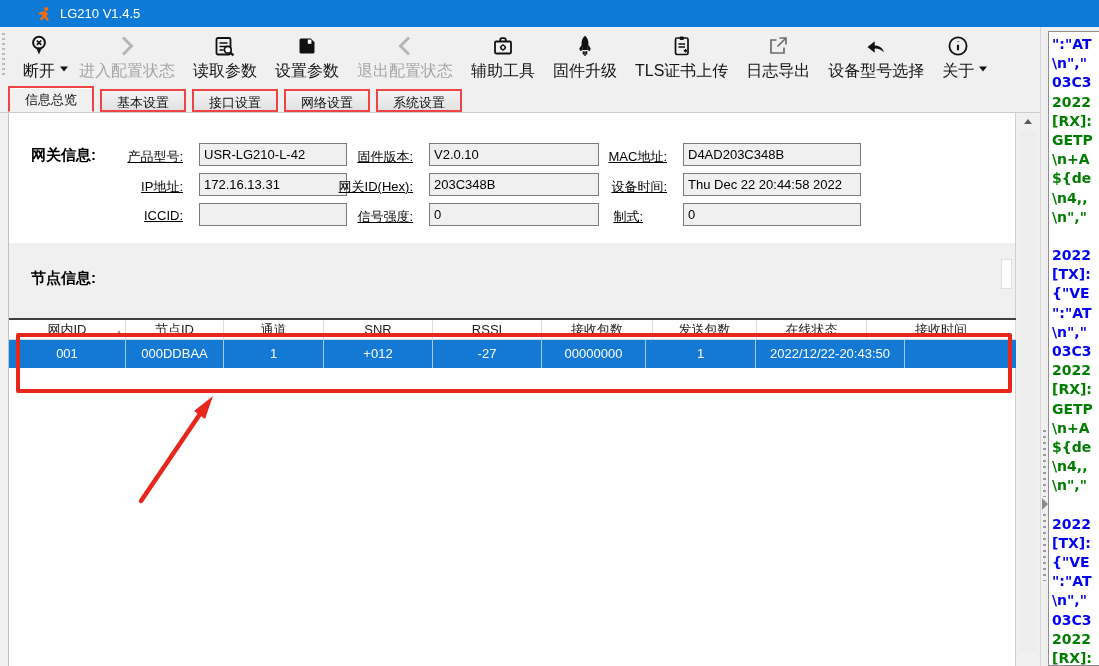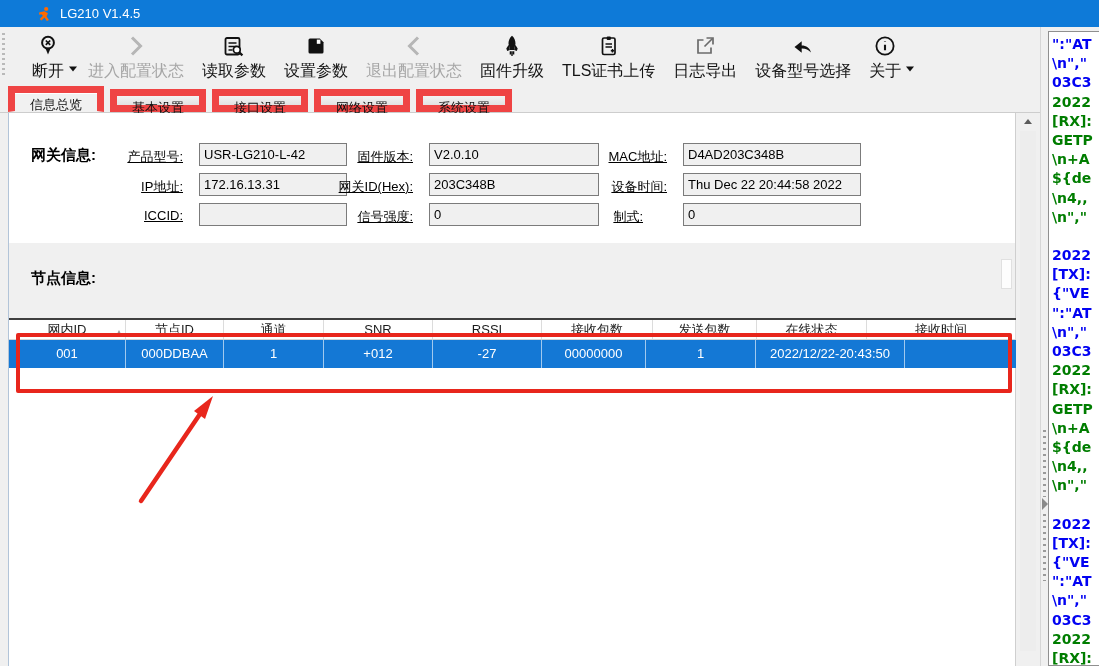--- a/index.html
+++ b/index.html
@@ -7,36 +7,36 @@
   body { font-family:"Liberation Sans", sans-serif; background:#f0f0f0; position:relative; }
 
   
   .titlebar { position:absolute; left:0; top:0; width:1099px; height:27px;
     background:#0e7ad8; display:flex; align-items:center; color:#fff; }
   .titlebar .logo { margin-left:36px; width:16px; height:16px; }
   .titlebar .title { margin-left:8px; font-size:13px; }
 
   
   .toolbar { position:absolute; left:0; top:27px; width:1040px; height:59px;
-    background:#f0f0f0; display:flex; align-items:stretch; padding-left:23px; }
+    background:#f0f0f0; display:flex; align-items:stretch; padding-left:14px; }
   .toolbar-grip { position:absolute; left:2px; top:6px; bottom:8px; width:3px;
     background:repeating-linear-gradient(to bottom,#b9b9b9 0 2px,transparent 2px 5px); }
   .tb-item { display:flex; flex-direction:column; align-items:center; justify-content:flex-start;
     padding:5px 9px 3px 9px; cursor:pointer; }
   .tb-item .tb-icon { height:28px; display:flex; align-items:center; }
   .tb-item .tb-label { font-size:16px; color:#141414; white-space:nowrap; line-height:22px; }
   .tb-item.disabled .tb-label { color:#a6a6a6; }
   .tb-caret { display:flex; align-items:center; margin:24px 2px 0 -4px; }
 
   
   .tabbar { position:absolute; left:0; top:86px; width:1040px; height:27px;
     background:#f0f0f0; display:flex; align-items:flex-end; padding-left:8px;
     border-bottom:1px solid #cdcdcd; }
   .tab { height:23px; padding:3px 15px 2px 15px; font-size:13px; color:#111;
-    background:linear-gradient(#f3f3f3,#e2e2e2); border:7px solid #ef4444;
+    background:linear-gradient(#f3f3f3,#e2e2e2); border:2px solid #ef4444;
     margin-right:6px; cursor:pointer; white-space:nowrap; }
   .tab.active { background:#f1f1f1; height:26px; border-bottom:1px solid #f1f1f1;
     box-shadow:inset 0 1px 0 #fff; }
 
   
   .main-pane { position:absolute; left:8px; top:113px; width:1008px; height:553px;
     background:#fff; border-left:1px solid #b2c4d8; border-right:1px solid #cfcfcf; }
   .gw-section { position:absolute; left:0; top:0; width:100%; height:142px;
     background:#fff; border-bottom:1px solid #d9d9d9; }
   .section-title { position:absolute; font-size:15px; font-weight:bold; color:#000; }
@@ -150,20 +150,31 @@
       </span>
       <span class="tb-label">设置参数</span>
     </div>
     <div class="tb-item disabled">
       <span class="tb-icon">
         <svg width="24" height="24" viewBox="0 0 24 24">
           <path d="M16 3.5L7.5 12l8.5 8.5" fill="none" stroke="#b6b6b6" stroke-width="3"></path>
         </svg>
       </span>
       <span class="tb-label">退出配置状态</span>
+    </div>
+    <div class="tb-item">
+      <span class="tb-icon">
+        <svg width="24" height="24" viewBox="0 0 24 24">
+          <rect x="4" y="7.5" width="16" height="12" rx="1.2" fill="none" stroke="#111" stroke-width="1.8"></rect>
+          <path d="M9.2 7.5V6a1.8 1.8 0 011.8-1.8h2A1.8 1.8 0 0114.8 6v1.5" fill="none" stroke="#111" stroke-width="1.8"></path>
+          <circle cx="12" cy="13.5" r="2.1" fill="none" stroke="#111" stroke-width="1.4"></circle>
+          <path d="M12 10.3v1.1M12 15.6v1.1M8.9 13.5H10M14 13.5h1.1" stroke="#111" stroke-width="1.3"></path>
+        </svg>
+      </span>
+      <span class="tb-label">辅助工具</span>
     </div>
     <div class="tb-item">
       <span class="tb-icon">
         <svg width="24" height="24" viewBox="0 0 24 24">
           <path d="M12 1.8c2.3 1.9 3.5 4.8 3.5 7.9L14.1 16H9.9L8.5 9.7c0-3.1 1.2-6 3.5-7.9z" fill="#111"></path>
           <path d="M8.7 10.8l-2.4 3.6.9 2.7 2.7-1.1zM15.3 10.8l2.4 3.6-.9 2.7-2.7-1.1z" fill="#111"></path>
           <path d="M10.4 17.3v3.1M13.6 17.3v3.1M12 17.3v4.6" stroke="#111" stroke-width="1.4"></path>
         </svg>
       </span>
       <span class="tb-label">固件升级</span>

